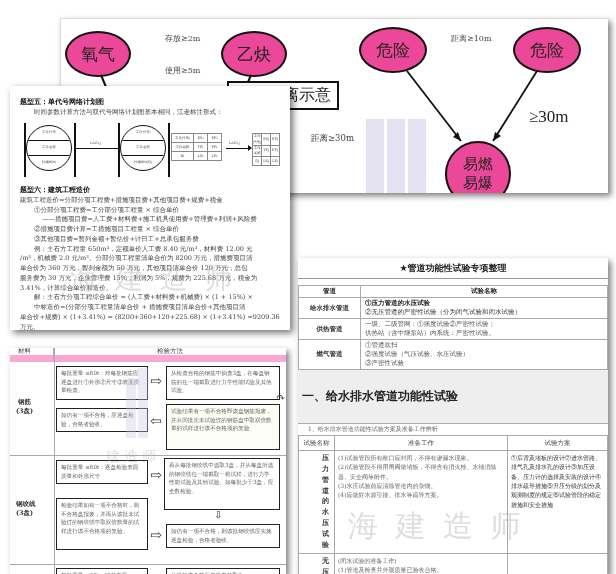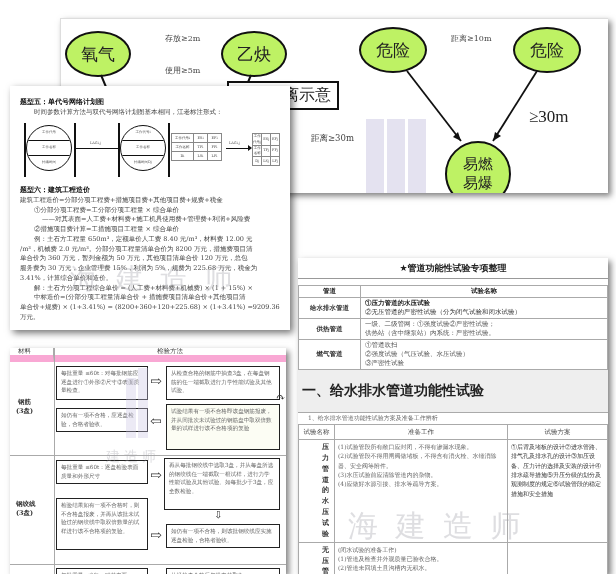--- a/index.html
+++ b/index.html
@@ -3,21 +3,21 @@
 <meta charset="utf-8">
 <style>
   * { box-sizing: border-box; margin: 0; padding: 0; }
   html, body { width: 616px; height: 574px; overflow: hidden; background: #ffffff; }
   body { position: relative; font-family: "DejaVu Serif", serif; color: #222; }
 
   .card { position: absolute; background: #fff; }
 
   
   #card-storage { left: 60px; top: 18px; width: 548px; height: 175px; border-top: 1px solid #ddd; border-left: 1px solid #ddd; box-shadow: 3px 3px 6px rgba(0,0,0,0.5); overflow: hidden; }
-  .ellipse { position: absolute; border: 2px solid #111; border-radius: 50%; background: #bef264; display: flex; align-items: center; justify-content: center; font-family: "DejaVu Serif", serif; font-size: 17px; color: #222; }
+  .ellipse { position: absolute; border: 2px solid #111; border-radius: 50%; background: #ec4899; display: flex; align-items: center; justify-content: center; font-family: "DejaVu Serif", serif; font-size: 17px; color: #222; }
   .small-note { position: absolute; font-size: 8px; color: #444; }
   .big-note { position: absolute; font-size: 17px; color: #222; font-family: "Liberation Serif", serif; }
   .title-box { position: absolute; border: 2px solid #111; background: #fff; font-size: 16px; padding: 2px 6px; white-space: nowrap; }
   .wm-bar { position: absolute; background: #e4e2f0; }
 
   
   #card-network { left: 10px; top: 86px; width: 280px; height: 244px; box-shadow: 3px 3px 7px rgba(0,0,0,0.55); padding: 11px 10px; font-size: 6.5px; line-height: 1.5; overflow: hidden; }
   .sec-title { font-family: "DejaVu Sans", sans-serif; font-weight: bold; font-size: 7px; color: #111; }
   .body-line { color: #444; white-space: nowrap; overflow: hidden; }
   .indent1 { padding-left: 14px; }
@@ -41,21 +41,21 @@
   .fbox { position: absolute; border: 1.5px solid #222; background: #fff; padding: 2px 4px; font-size: 5.6px; line-height: 1.55; color: #666; }
   .arrow-r { position: absolute; font-size: 14px; color: #333; line-height: 1; }
 
   
   #card-pipe { left: 298px; top: 258px; width: 310px; height: 316px; box-shadow: 3px 3px 6px rgba(0,0,0,0.5); overflow: hidden; }
   .pipe-title { text-align: center; font-family: "DejaVu Sans", sans-serif; font-weight: bold; font-size: 9px; padding: 4px 0 3px 0; color: #222; border-bottom: 1px solid #999; }
   table.pipe-tbl { border-collapse: collapse; width: 100%; font-size: 6.5px; margin-top: 6px; }
   table.pipe-tbl td, table.pipe-tbl th { border: 1px solid #aaa; padding: 1px 4px; vertical-align: middle; color: #555; }
   table.pipe-tbl th { font-weight: bold; color: #222; font-size: 6.5px; }
   table.pipe-tbl td.name { text-align: center; width: 62px; font-weight: bold; color: #333; }
-  .sub-section { font-family: "DejaVu Sans", sans-serif; font-weight: bold; font-size: 14px; color: #222; padding: 12px 4px; background: #eee; border-bottom: 1px solid #aaa; }
+  .sub-section { font-family: "DejaVu Sans", sans-serif; font-weight: bold; font-size: 12px; color: #222; padding: 18px 4px; background: #eee; border-bottom: 1px solid #aaa; }
   .sub-caption { font-size: 6px; color: #666; padding: 1px 10px; }
   table.test-tbl { border-collapse: collapse; width: 100%; font-size: 6px; line-height: 1.55; }
   table.test-tbl td, table.test-tbl th { border: 1px solid #aaa; padding: 2px 3px; color: #666; vertical-align: top; }
   table.test-tbl th { font-weight: normal; color: #444; font-size: 6.5px; text-align: center; vertical-align: middle; }
   table.test-tbl td.tname { text-align: center; vertical-align: middle; width: 36px; font-size: 7px; color: #333; font-weight: bold; padding-left: 21px; }
   .center-cell { text-align: center !important; vertical-align: middle !important; font-size: 8px; color: #333 !important; }
 
   
   .wm-text { position: absolute; font-family: "DejaVu Sans", sans-serif; color: rgba(160,160,170,0.35); font-size: 30px; letter-spacing: 4px; pointer-events: none; white-space: nowrap; }
   .wm-logo { position: absolute; pointer-events: none; }
@@ -171,22 +171,23 @@
             <td>LSj</td>
             <td>LFj</td>
           </tr>
     </tbody>
       </table>
   </div>
 
   <div class="sec-title">题型六：建筑工程造价</div>
   <div class="body-line">建筑工程造价=分部分项工程费+措施项目费+其他项目费+规费+税金</div>
   <div class="body-line indent1">①分部分项工程费=工分部分项工程量 × 综合单价</div>
-  <div class="body-line indent2">——对其表面=人工费+材料费+施工机具使用费+管理费+利润+风险费</div>
+  <div class="body-line indent2">——措施项目费=人工费+材料费+施工机具使用费+管理费+利润+风险费</div>
   <div class="body-line indent1">②措施项目费计算=工措施项目工程量 × 综合单价</div>
+  <div class="body-line indent1">③其他项目费=暂列金额+暂估价+计日工+总承包服务费</div>
   <div class="body-line indent1">例：土石方工程量 650m³，定额单价人工费 8.40 元/m³，材料费 12.00 元</div>
   <div class="body-line">/m³，机械费 2.0 元/m³。分部分项工程量清单合价为 8200 万元，措施费项目清</div>
   <div class="body-line">单合价为 360 万元，暂列金额为 50 万元，其他项目清单合价 120 万元，总包</div>
   <div class="body-line">服务费为 30 万元，企业管理费 15%，利润为 5%，规费为 225.68 万元，税金为</div>
   <div class="body-line">3.41%，计算综合单价和造价。</div>
   <div class="body-line indent1">解：土石方分项工程综合单价 = (人工费+材料费+机械费) × (1 + 15%) ×</div>
   <div class="body-line indent1">中标造价=(分部分项工程量清单合价 + 措施费项目清单合价+其他项目清</div>
   <div class="body-line">单合价+规费) × (1+3.41%) = (8200+360+120+225.68) × (1+3.41%) =9209.36</div>
   <div class="body-line">万元。</div>
 

